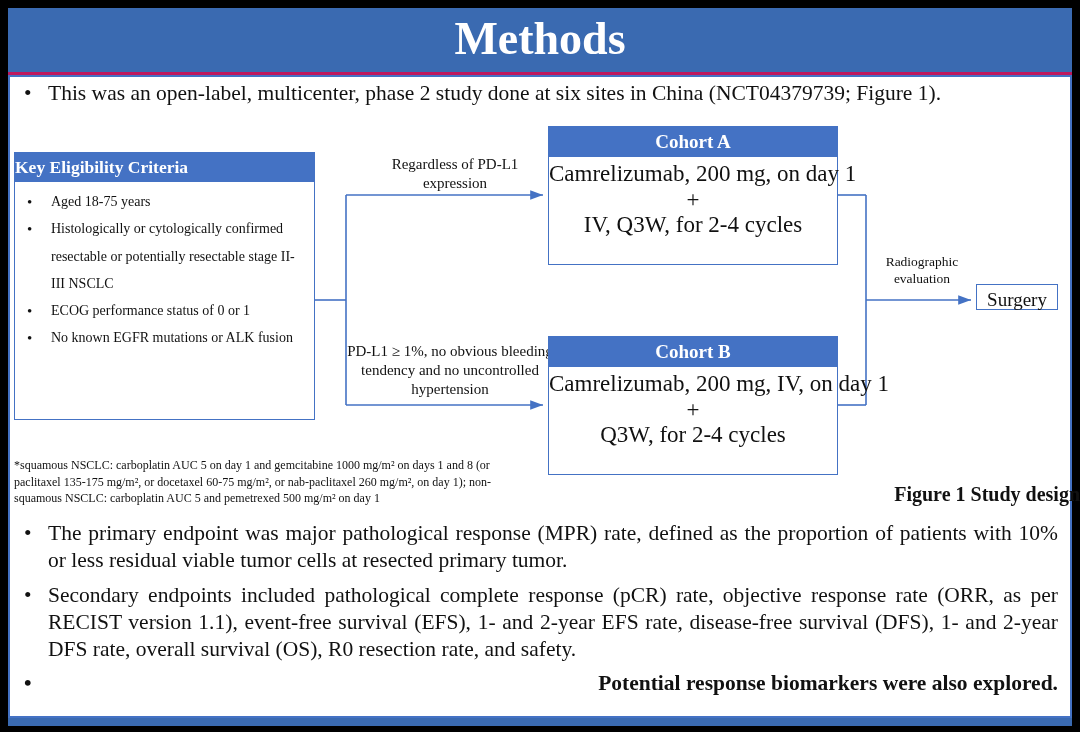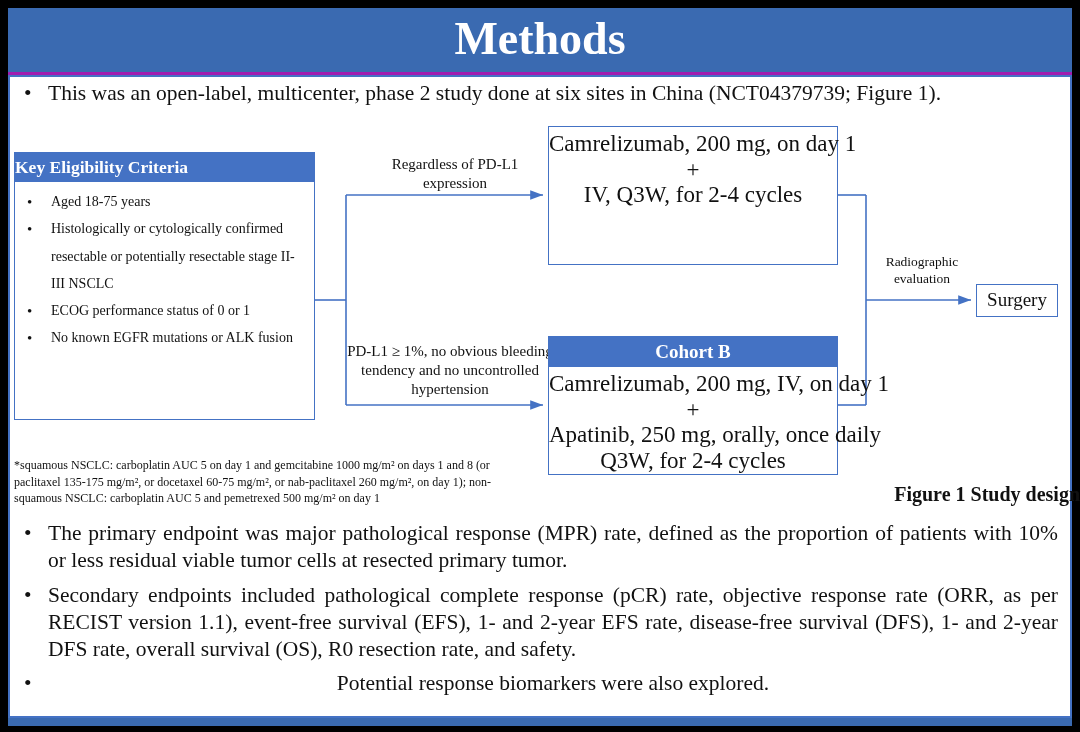--- a/index.html
+++ b/index.html
@@ -1,20 +1,20 @@
 <!DOCTYPE html>
 <html style="--title-bar: #3a6ab1; --header-blue: #4472c4; --line-blue: #4472c4; --text: #111111; --frame: #000000;"><head>
 <meta charset="utf-8">
 <style>
   * { margin: 0; padding: 0; box-sizing: border-box; }
   html, body { width: 1080px; height: 732px; }
   body { font-family: "Liberation Serif", serif; color: var(--text, #111); }
   .page { position: relative; width: 1080px; height: 732px; background: var(--frame, #000); overflow: hidden; }
 
-  .frame { position: absolute; left: 8px; top: 8px; right: 8px; bottom: 6px; background: #a21caf; }
+  .frame { position: absolute; left: 8px; top: 8px; right: 8px; bottom: 6px; background: #be185d; }
   .title-bar { position: absolute; left: 0; top: 0; right: 0; height: 64px; background: var(--title-bar, #3a6ab1); }
   .title-bar h1 { font-size: 46px; font-weight: bold; color: #fff; text-align: center; line-height: 62px; }
   .body-border { position: absolute; left: 0; top: 67px; right: 0; bottom: 8px; border: 2px solid var(--line-blue, #4472c4); background: #fff; }
   .bottom-strip { position: absolute; left: 0; right: 0; bottom: 0; height: 8px; background: var(--title-bar, #3a6ab1); }
 
   .intro { position: absolute; left: 22px; top: 80px; width: 1032px; font-size: 21.5px; line-height: 1.25; padding-left: 26px; }
   .intro::before { content: "\2022"; position: absolute; left: 2px; }
 
   svg.connectors { position: absolute; left: 0; top: 0; pointer-events: none; }
   svg.connectors line { stroke: var(--line-blue, #4472c4); stroke-width: 1.6; }
@@ -33,27 +33,27 @@
   .label-b { left: 346px; top: 342px; width: 208px; }
   .label-eval { left: 866px; top: 254px; width: 112px; font-size: 13.5px; }
 
   .cohort-box { position: absolute; left: 548px; width: 290px; height: 139px; border: 1.5px solid var(--line-blue, #4472c4); background: #fff; }
   .cohort-a { top: 126px; }
   .cohort-b { top: 336px; }
   .cohort-header { height: 30px; background: var(--header-blue, #4472c4); color: #fff; font-weight: bold; font-size: 19px; text-align: center; line-height: 29px; }
   .cohort-body { padding-top: 4px; }
   .cohort-body div { font-size: 23px; line-height: 25.5px; text-align: center; white-space: nowrap; }
 
-  .surgery-box { position: absolute; left: 976px; top: 284px; width: 82px; height: 33px; border: 1.5px solid var(--line-blue, #4472c4); background: #fff; font-size: 19px; text-align: center; line-height: 30px; }
+  .surgery-box { position: absolute; left: 976px; top: 284px; width: 82px; height: 26px; border: 1.5px solid var(--line-blue, #4472c4); background: #fff; font-size: 19px; text-align: center; line-height: 30px; }
 
   .fig-caption { position: absolute; left: 0; top: 483px; width: 1080px; text-align: right; font-size: 20px; font-weight: bold; }
 
   .bottom-block { position: absolute; left: 22px; top: 520px; width: 1036px; font-size: 21.5px; line-height: 1.25; }
   .bottom-block p { position: relative; padding-left: 26px; text-align: justify; }
-  .bottom-block p:last-child { text-align: center; }
+  .bottom-block p:last-child { text-align: right; font-weight: bold; }
   .bottom-block p::before { content: "\2022"; position: absolute; left: 2px; }
   .bottom-block p + p { margin-top: 8px; }
 </style>
 </head>
 <body>
 
 <div class="page">
 
   <div class="frame">
     <div class="title-bar">
@@ -90,33 +90,33 @@
       <li>No known EGFR mutations or ALK fusion</li>
     </ul>
   </div>
 
   <div class="footnote">*squamous NSCLC: carboplatin AUC 5 on day 1 and gemcitabine 1000 mg/m² on days 1 and 8 (or paclitaxel 135-175 mg/m², or docetaxel 60-75 mg/m², or nab-paclitaxel 260 mg/m², on day 1); non-squamous NSCLC: carboplatin AUC 5 and pemetrexed 500 mg/m² on day 1</div>
 
   <div class="flow-label label-a">Regardless of PD-L1 expression</div>
   <div class="flow-label label-b">PD-L1 ≥ 1%, no obvious bleeding tendency and no uncontrolled hypertension</div>
 
   <div class="cohort-box cohort-a">
+    <div class="cohort-header">Cohort A</div>
     <div class="cohort-body">
       <div>Camrelizumab, 200 mg, on day 1</div>
       <div>+</div>
       <div>IV, Q3W, for 2-4 cycles</div>
     </div>
   </div>
 
   <div class="cohort-box cohort-b">
     <div class="cohort-header">Cohort B</div>
     <div class="cohort-body">
       <div>Camrelizumab, 200 mg, IV, on day 1</div>
       <div>+</div>
-      <div>Apatinib, 250 mg, orally, once daily</div>
       <div>Q3W, for 2-4 cycles</div>
     </div>
   </div>
 
   <div class="flow-label label-eval">Radiographic evaluation</div>
   <div class="surgery-box">Surgery</div>
 
   <div class="fig-caption">Figure 1 Study design</div>
 
   <div class="bottom-block">

